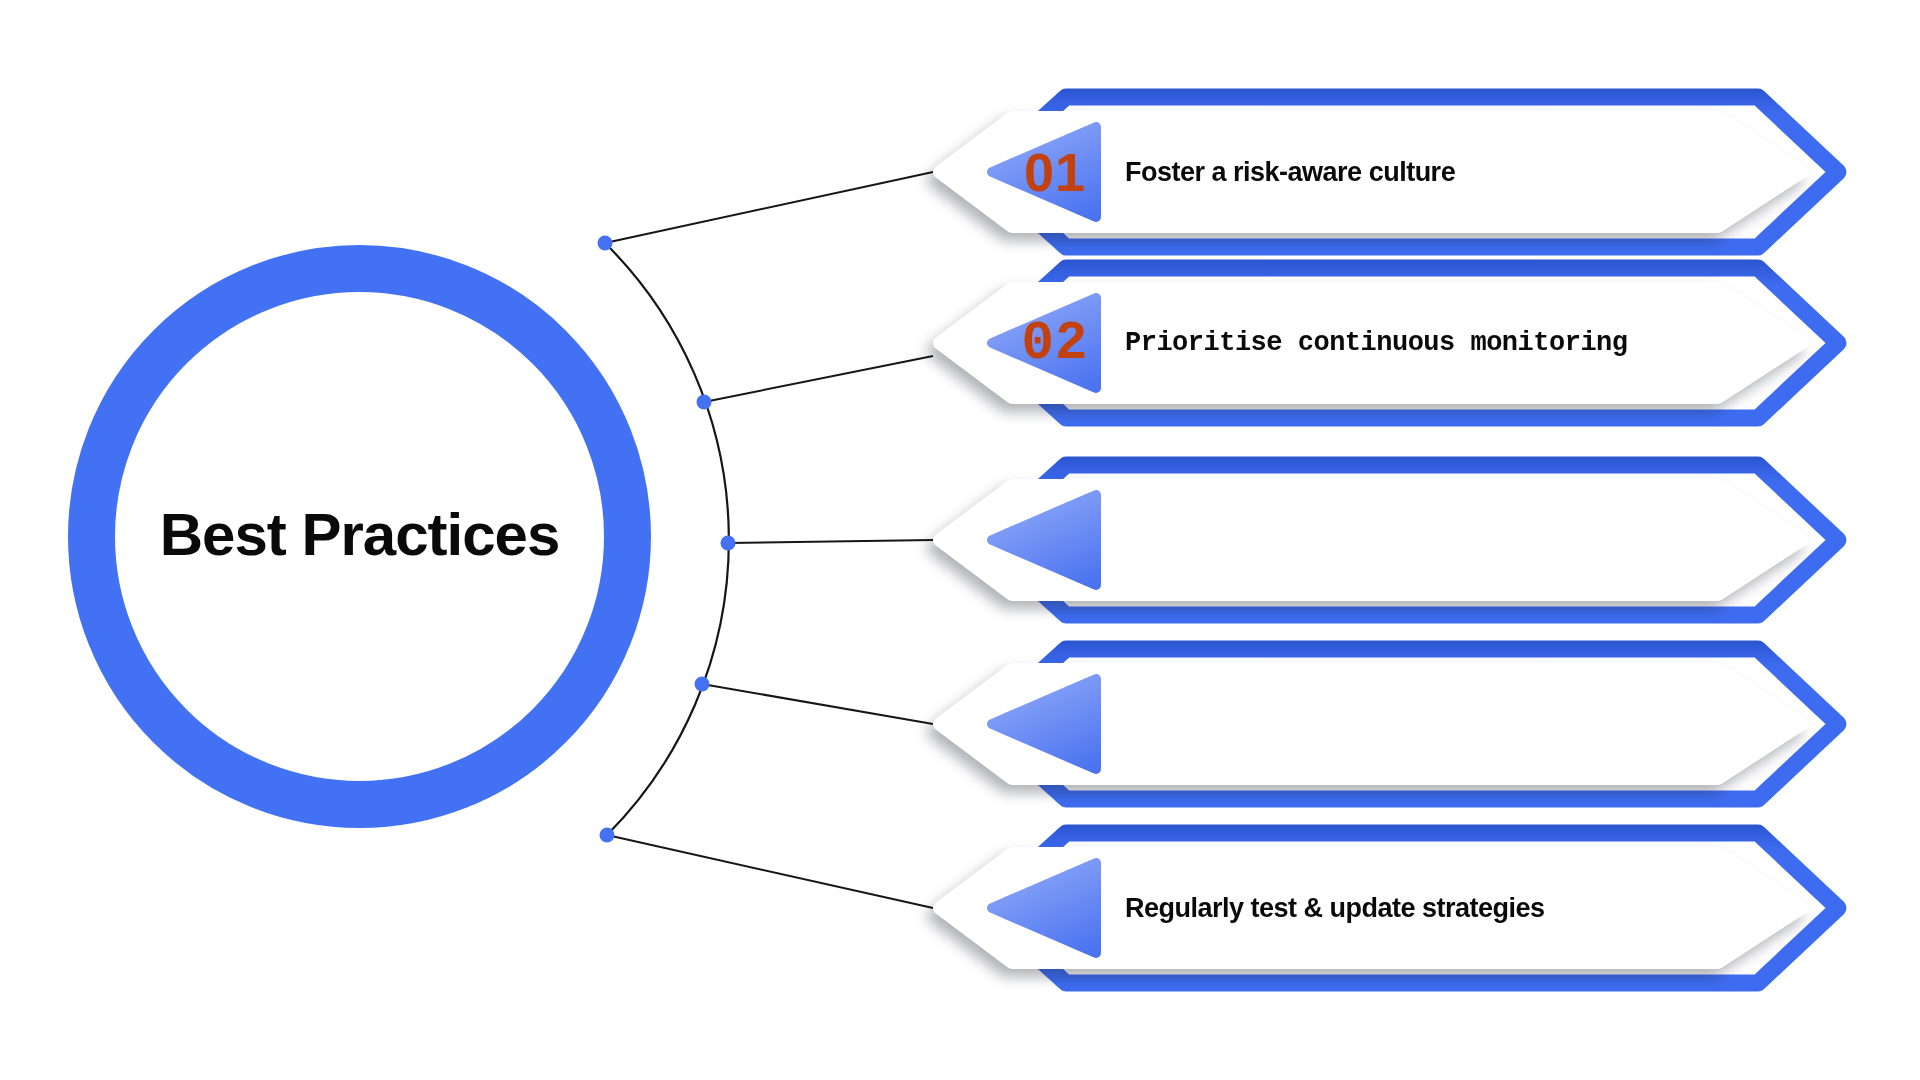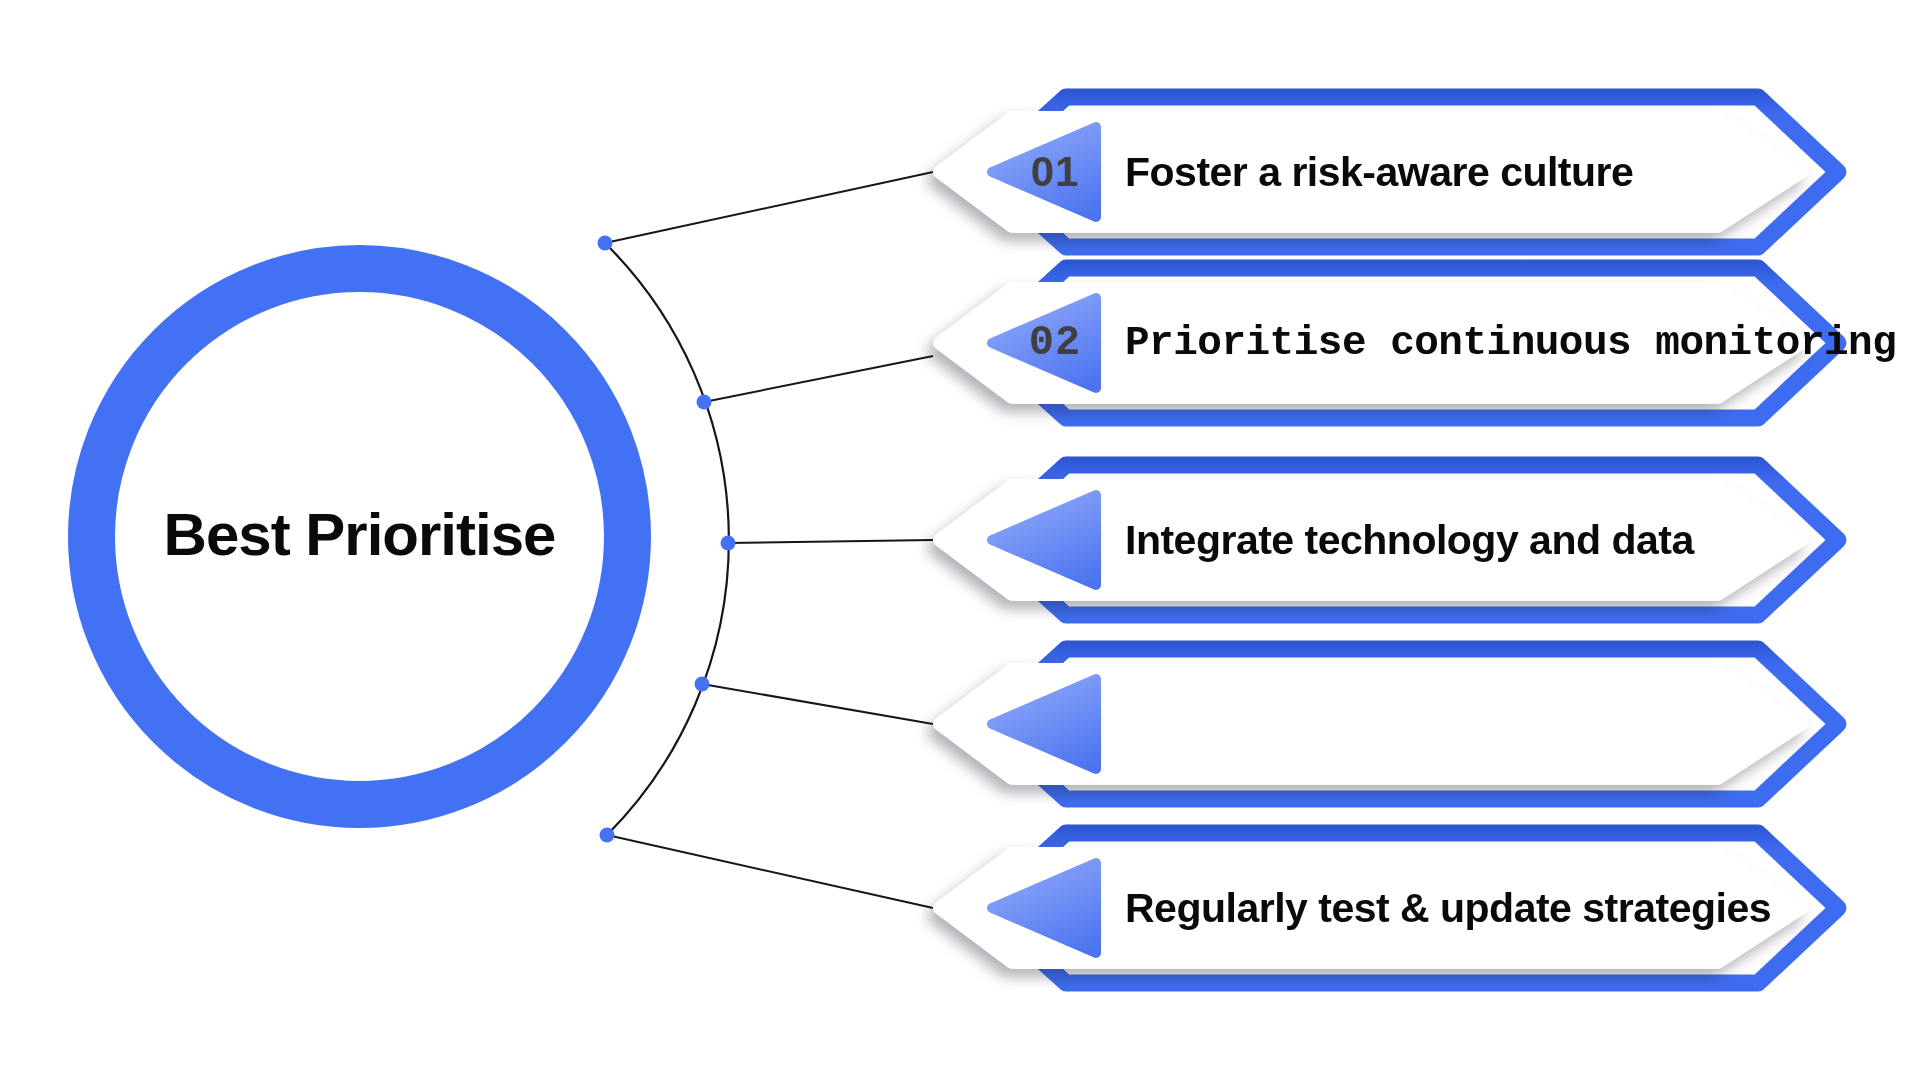--- a/index.html
+++ b/index.html
@@ -27,26 +27,26 @@
   .banner svg{position:absolute;left:0;top:0;overflow:visible;display:block;}
   .frame-path{fill:#ffffff;stroke-width:17;stroke-linejoin:round;}
   .card-path{
     fill:#ffffff;stroke:#ffffff;stroke-width:14;stroke-linejoin:round;
     filter:drop-shadow(-6px 8px 7px rgba(25,28,45,0.34));
   }
   .badge-path{stroke-width:10;stroke-linejoin:round;}
   .banner-number{
     position:absolute;left:100px;top:0;width:110px;height:190px;
     display:flex;align-items:center;justify-content:center;
-    font-size:42px;font-weight:700;color:#404040;letter-spacing:1px;
+    font-size:54px;font-weight:700;color:#c2410c;letter-spacing:1px;
   }
   .banner-label{
     position:absolute;left:225px;top:0;right:90px;height:190px;
     display:flex;align-items:center;
-    font-size:41px;font-weight:700;color:#0a0a0b;letter-spacing:-0.5px;white-space:nowrap;
+    font-size:27px;font-weight:700;color:#0a0a0b;letter-spacing:-0.5px;white-space:nowrap;
   }
 </style>
 </head>
 <body>
 
 <div class="canvas">
 
   <svg id="connector-layer" viewBox="0 0 1920 1080" xmlns="http://www.w3.org/2000/svg">
     <path class="conn-arc" d="M 605 243 A 418 418 0 0 1 607 835"></path>
     <line class="conn-line" x1="605" y1="243" x2="933" y2="172"></line>
@@ -55,21 +55,21 @@
     <line class="conn-line" x1="702" y1="684" x2="933" y2="724"></line>
     <line class="conn-line" x1="607" y1="835" x2="933" y2="908"></line>
     <circle class="conn-dot" cx="605" cy="243" r="7.5"></circle>
     <circle class="conn-dot" cx="704" cy="402" r="7.5"></circle>
     <circle class="conn-dot" cx="728" cy="543" r="7.5"></circle>
     <circle class="conn-dot" cx="702" cy="684" r="7.5"></circle>
     <circle class="conn-dot" cx="607" cy="835" r="7.5"></circle>
   </svg>
 
   <div class="hub">
-    <div class="hub-label">Best Prioritise</div>
+    <div class="hub-label">Best Practices</div>
   </div>
 
   <div id="banners">
   <div class="banner" style="top: 77px;">
     <svg class="banner-shape" width="1020" height="190" viewBox="0 0 1020 190" xmlns="http://www.w3.org/2000/svg">
       <defs>
         <linearGradient id="frameGrad-0" gradientUnits="userSpaceOnUse" x1="0" y1="11" x2="0" y2="60">
           <stop offset="0" stop-color="#2b54cf"></stop>
           <stop offset="0.55" stop-color="#3e6cf1"></stop>
           <stop offset="1" stop-color="#3e6cf1"></stop>
@@ -118,21 +118,20 @@
         </linearGradient>
         <linearGradient id="badgeGrad-2" gradientUnits="userSpaceOnUse" x1="130" y1="48" x2="175" y2="145">
           <stop offset="0" stop-color="#8ba5f8"></stop>
           <stop offset="1" stop-color="#4c74f0"></stop>
         </linearGradient>
       </defs>
       <path class="frame-path" stroke="url(#frameGrad-2)" d="M83,95 L166,20 L858,20 L938,95 L858,170 L166,170 Z"></path>
       <path class="card-path" d="M40,95 L112,41 L818,41 L901,95 L818,149 L112,149 Z"></path>
       <path class="badge-path" fill="url(#badgeGrad-2)" stroke="url(#badgeGrad-2)" d="M92,95 L196,50 L196,140 Z"></path>
     </svg>
-    <div class="banner-label">Integrate technology and data</div>
   </div>
 
   <div class="banner" style="top: 629px;">
     <svg class="banner-shape" width="1020" height="190" viewBox="0 0 1020 190" xmlns="http://www.w3.org/2000/svg">
       <defs>
         <linearGradient id="frameGrad-3" gradientUnits="userSpaceOnUse" x1="0" y1="11" x2="0" y2="60">
           <stop offset="0" stop-color="#2b54cf"></stop>
           <stop offset="0.55" stop-color="#3e6cf1"></stop>
           <stop offset="1" stop-color="#3e6cf1"></stop>
         </linearGradient>

